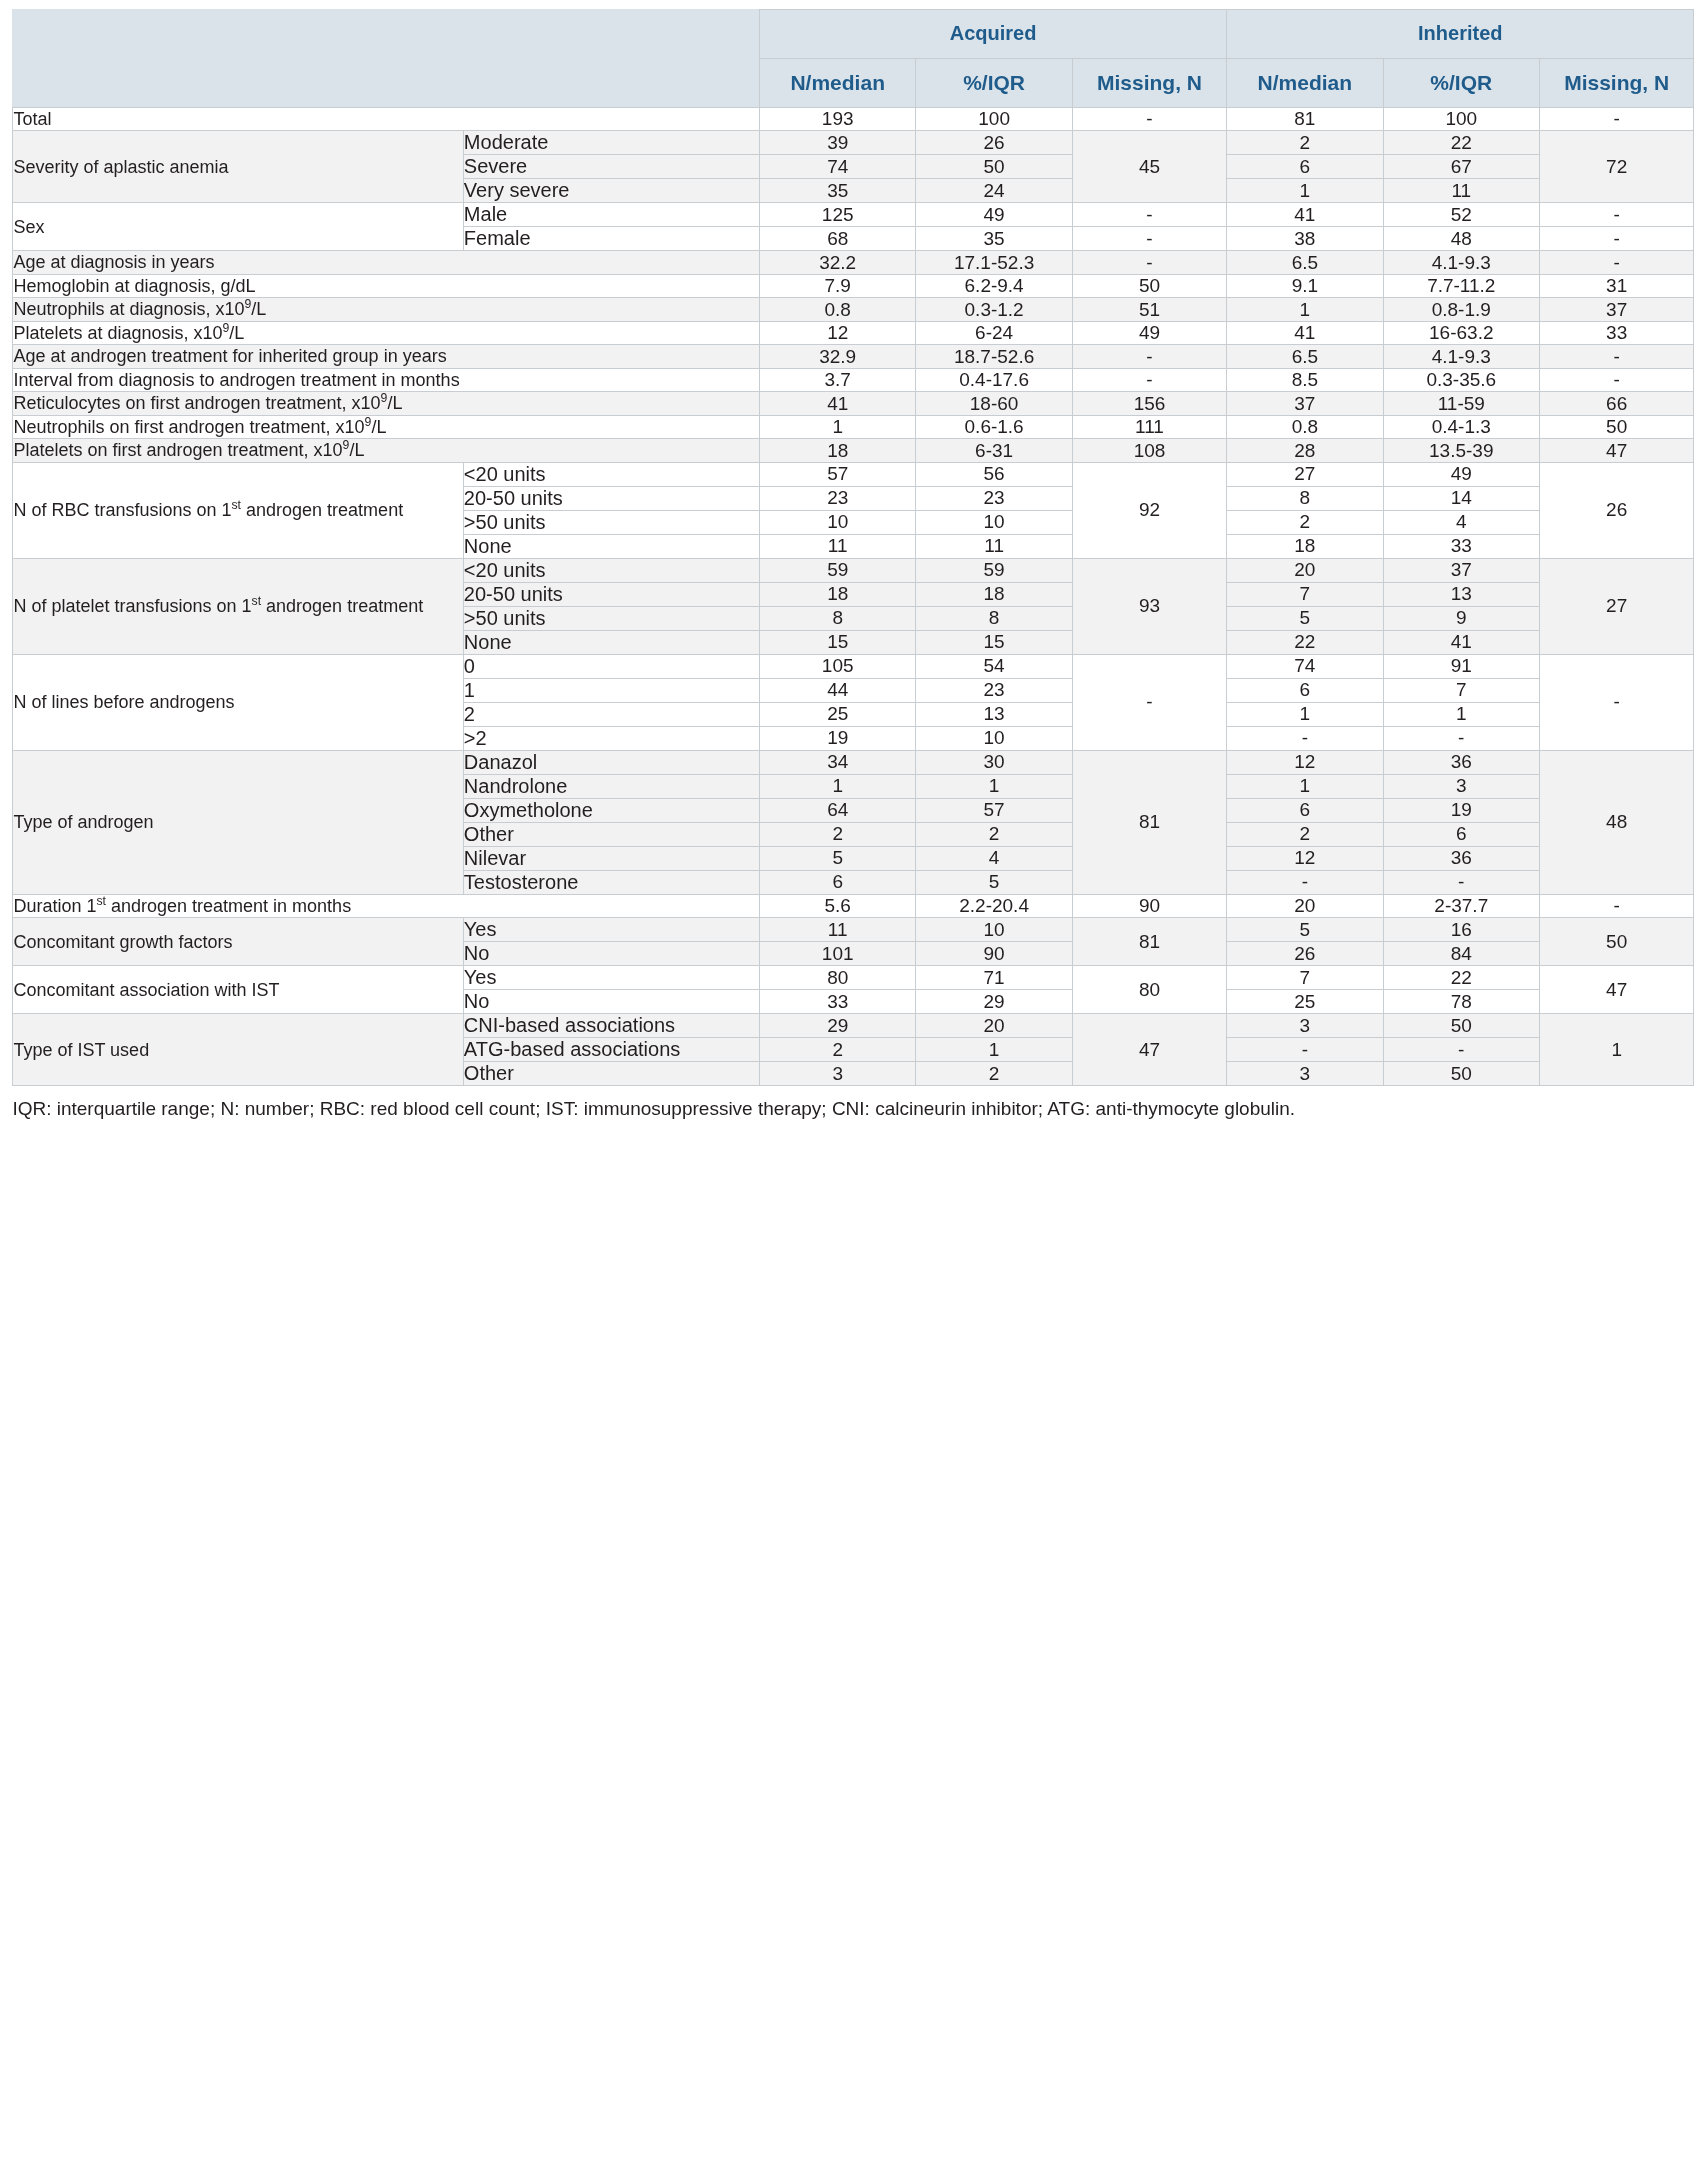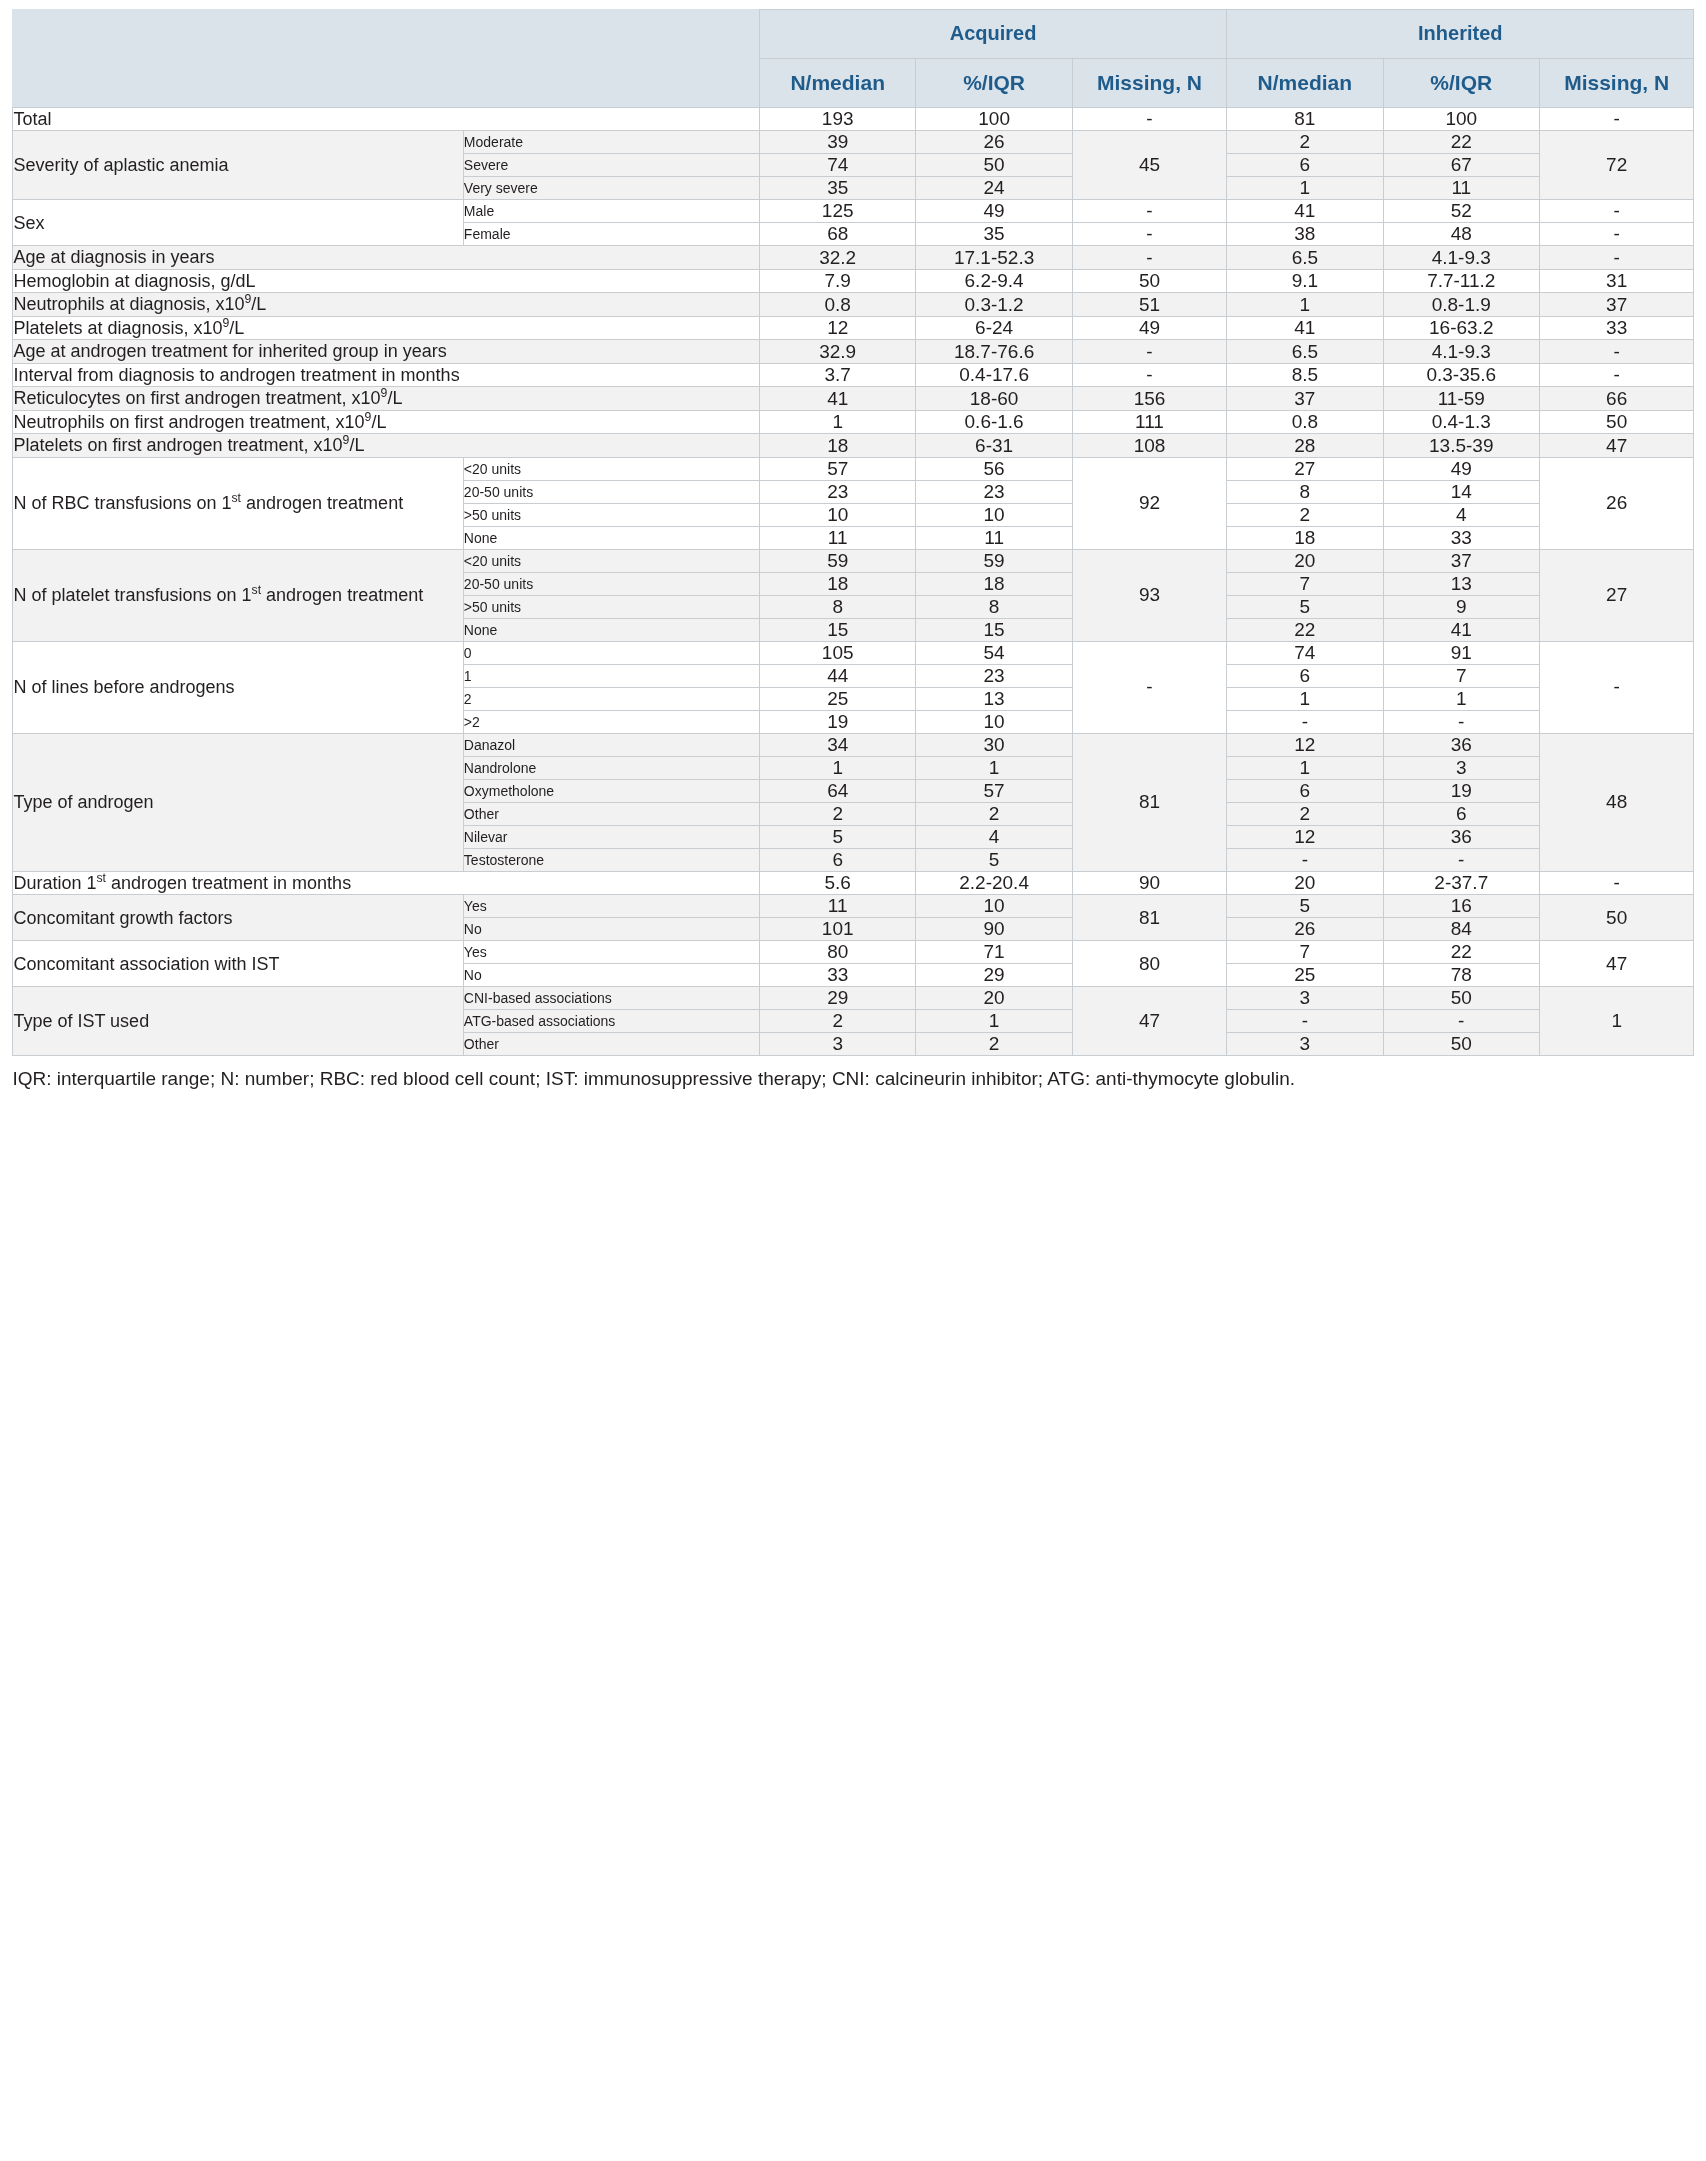--- a/index.html
+++ b/index.html
@@ -48,21 +48,21 @@
   }
   td.lbl {
     text-align: left;
     padding: 8px 8.8px 8px 10.6px;
     font-size: 18px;
     line-height: 1.25;
   }
   td.sub {
     text-align: left;
     padding: 8px 8.8px 8px 10.6px;
-    font-size: 14px;
+    font-size: 20px;
   }
   td.num {
     text-align: center;
     font-size: 19px;
     padding: 8px 3.5px;
   }
   tr.shade td {
     background: #f2f2f2;
   }
   tr.plain td {
@@ -199,21 +199,21 @@
           <td class="num">12</td>
           <td class="num">6-24</td>
           <td class="num">49</td>
           <td class="num">41</td>
           <td class="num">16-63.2</td>
           <td class="num">33</td>
         </tr>
         <tr class="shade">
           <td class="lbl" colspan="2">Age at androgen treatment for inherited group in years</td>
           <td class="num">32.9</td>
-          <td class="num">18.7-76.6</td>
+          <td class="num">18.7-52.6</td>
           <td class="num">-</td>
           <td class="num">6.5</td>
           <td class="num">4.1-9.3</td>
           <td class="num">-</td>
         </tr>
         <tr class="plain">
           <td class="lbl" colspan="2">Interval from diagnosis to androgen treatment in months</td>
           <td class="num">3.7</td>
           <td class="num">0.4-17.6</td>
           <td class="num">-</td>

